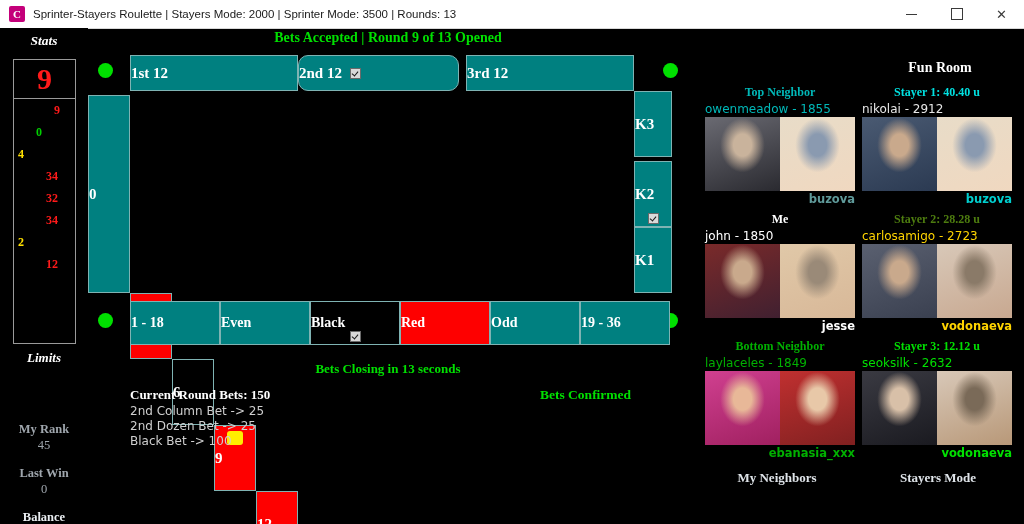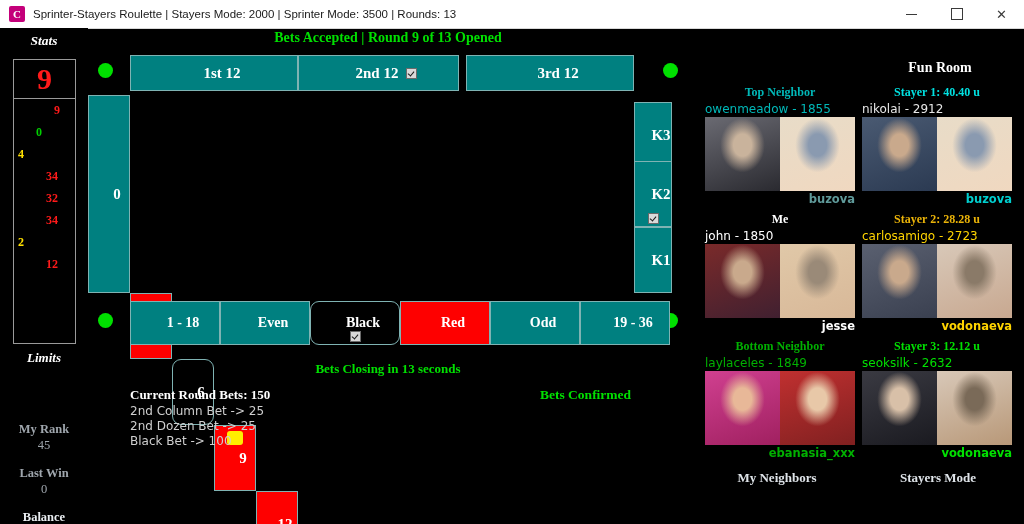--- a/index.html
+++ b/index.html
@@ -58,28 +58,27 @@
 
   
   .banner{
     position:absolute;left:88px;top:30px;width:600px;height:20px;
     text-align:center;color:#00e000;font-size:14px;font-weight:bold;
     font-family:"Liberation Serif",serif;
   }
   .board{position:absolute;left:88px;top:55px;width:600px;height:300px;}
   .cell{
     position:absolute;box-sizing:border-box;
-    display:flex;align-items:center;justify-content:center;
+    display:flex;align-items:center;justify-content:flex-start;
     color:#fff;font-weight:bold;font-family:"Liberation Serif",serif;
     border:1px solid #7fb3b3;
-    padding-left:16px;
   }
   .c-teal{background:#008080;}
   .c-red{background:#fe0000;}
-  .c-black{background:#000;border-radius:9px;}
+  .c-black{background:#000;}
   .dozen{font-size:15px;}
   .num{font-size:15px;position:relative;}
   .colbet{font-size:15px;}
   .outside{font-size:14px;}
   .dot{
     position:absolute;width:15px;height:15px;border-radius:50%;
     background:#00e000;
   }
   .chip{
     position:absolute;width:16px;height:14px;background:#ffee00;
@@ -181,21 +180,21 @@
 
   <div class="banner">Bets Accepted | Round 9 of 13 Opened</div>
   <div class="board" id="board">
       <div class="dot" style="left: 10px; top: 8px;"></div>
       <div class="dot" style="left: 10px; top: 258px;"></div>
       <div class="dot" style="left: 575px; top: 8px;"></div>
       <div class="dot" style="left: 575px; top: 258px;"></div>
       <div class="cell c-teal dozen" style="left: 42px; top: 0px; width: 168px; height: 36px;">
         <span>1st 12</span>
       </div>
-      <div class="cell c-teal dozen" style="left: 210px; top: 0px; width: 161px; height: 36px;">
+      <div class="cell c-teal dozen" style="left: 210px; top: 0px; width: 161px; height: 36px; border-radius: 10px;">
         <span>2nd 12</span>
         <span class="ckbox" style="margin-left: 8px;"></span>
       </div>
       <div class="cell c-teal dozen" style="left: 378px; top: 0px; width: 168px; height: 36px;">
         <span>3rd 12</span>
       </div>
       <div class="cell c-teal num" style="left: 0px; top: 40px; width: 42px; height: 198px;">
         <span>0</span>
       </div>
       <div class="cell c-red num" style="left: 42px; top: 40px; width: 42px; height: 66px;">
@@ -204,21 +203,21 @@
       <div class="cell c-black num" style="left: 84px; top: 40px; width: 42px; height: 66px;">
         <span>6</span>
       </div>
       <div class="cell c-red num" style="left: 126px; top: 40px; width: 42px; height: 66px;">
         <span>9</span>
         <span class="chip"></span>
       </div>
       <div class="cell c-red num" style="left: 168px; top: 40px; width: 42px; height: 66px;">
         <span>12</span>
       </div>
-      <div class="cell c-teal colbet" style="left: 546px; top: 47px; width: 38px; height: 66px;">
+      <div class="cell c-teal colbet" style="left: 546px; top: 36px; width: 38px; height: 66px;">
         <span>K3</span>
       </div>
       <div class="cell c-teal colbet" style="left: 546px; top: 106px; width: 38px; height: 66px;">
         <span>K2</span>
         <span class="ckbox ck-below"></span>
       </div>
       <div class="cell c-teal colbet" style="left: 546px; top: 172px; width: 38px; height: 66px;">
         <span>K1</span>
       </div>
       <div class="cell c-teal outside" style="left: 42px; top: 246px; width: 90px; height: 44px;">
@@ -274,21 +273,21 @@
       <div class="pcell" style="left: 705px; top: 212px; position: absolute;">
         <div class="ptitle" style="color: rgb(255, 255, 255);">Me</div>
         <div class="pname" style="color: rgb(255, 255, 255);">john  -  1850</div>
         <div class="photos">
           <div class="ph" style="background: radial-gradient(at 50% 38%, rgb(201, 169, 140) 0%, rgb(201, 169, 140) 17%, rgba(0, 0, 0, 0) 42%), linear-gradient(160deg, rgb(122, 42, 42) 0%, rgb(64, 32, 48) 100%);"></div>
           <div class="ph" style="background: radial-gradient(at 50% 38%, rgb(154, 138, 120) 0%, rgb(154, 138, 120) 17%, rgba(0, 0, 0, 0) 42%), linear-gradient(160deg, rgb(224, 200, 168) 0%, rgb(216, 184, 152) 100%);"></div>
         </div>
         <div class="pbot" style="color: rgb(255, 255, 255);">jesse</div>
       </div>
       <div class="pcell" style="left: 862px; top: 212px; position: absolute;">
-        <div class="ptitle" style="color: #eab308;">Stayer 2: 28.28 u</div>
+        <div class="ptitle" style="color: #4d7c0f;">Stayer 2: 28.28 u</div>
         <div class="pname" style="color: rgb(255, 212, 0);">carlosamigo  -  2723</div>
         <div class="photos">
           <div class="ph" style="background: radial-gradient(at 50% 38%, rgb(201, 169, 140) 0%, rgb(201, 169, 140) 17%, rgba(0, 0, 0, 0) 42%), linear-gradient(160deg, rgb(90, 96, 112) 0%, rgb(58, 64, 80) 100%);"></div>
           <div class="ph" style="background: radial-gradient(at 50% 38%, rgb(138, 122, 104) 0%, rgb(138, 122, 104) 17%, rgba(0, 0, 0, 0) 42%), linear-gradient(160deg, rgb(216, 200, 184) 0%, rgb(200, 168, 144) 100%);"></div>
         </div>
         <div class="pbot" style="color: rgb(255, 212, 0);">vodonaeva</div>
       </div>
       <div class="pcell" style="left: 705px; top: 339px; position: absolute;">
         <div class="ptitle" style="color: rgb(0, 176, 0);">Bottom Neighbor</div>
         <div class="pname" style="color: rgb(0, 176, 0);">laylaceles  -  1849</div>

